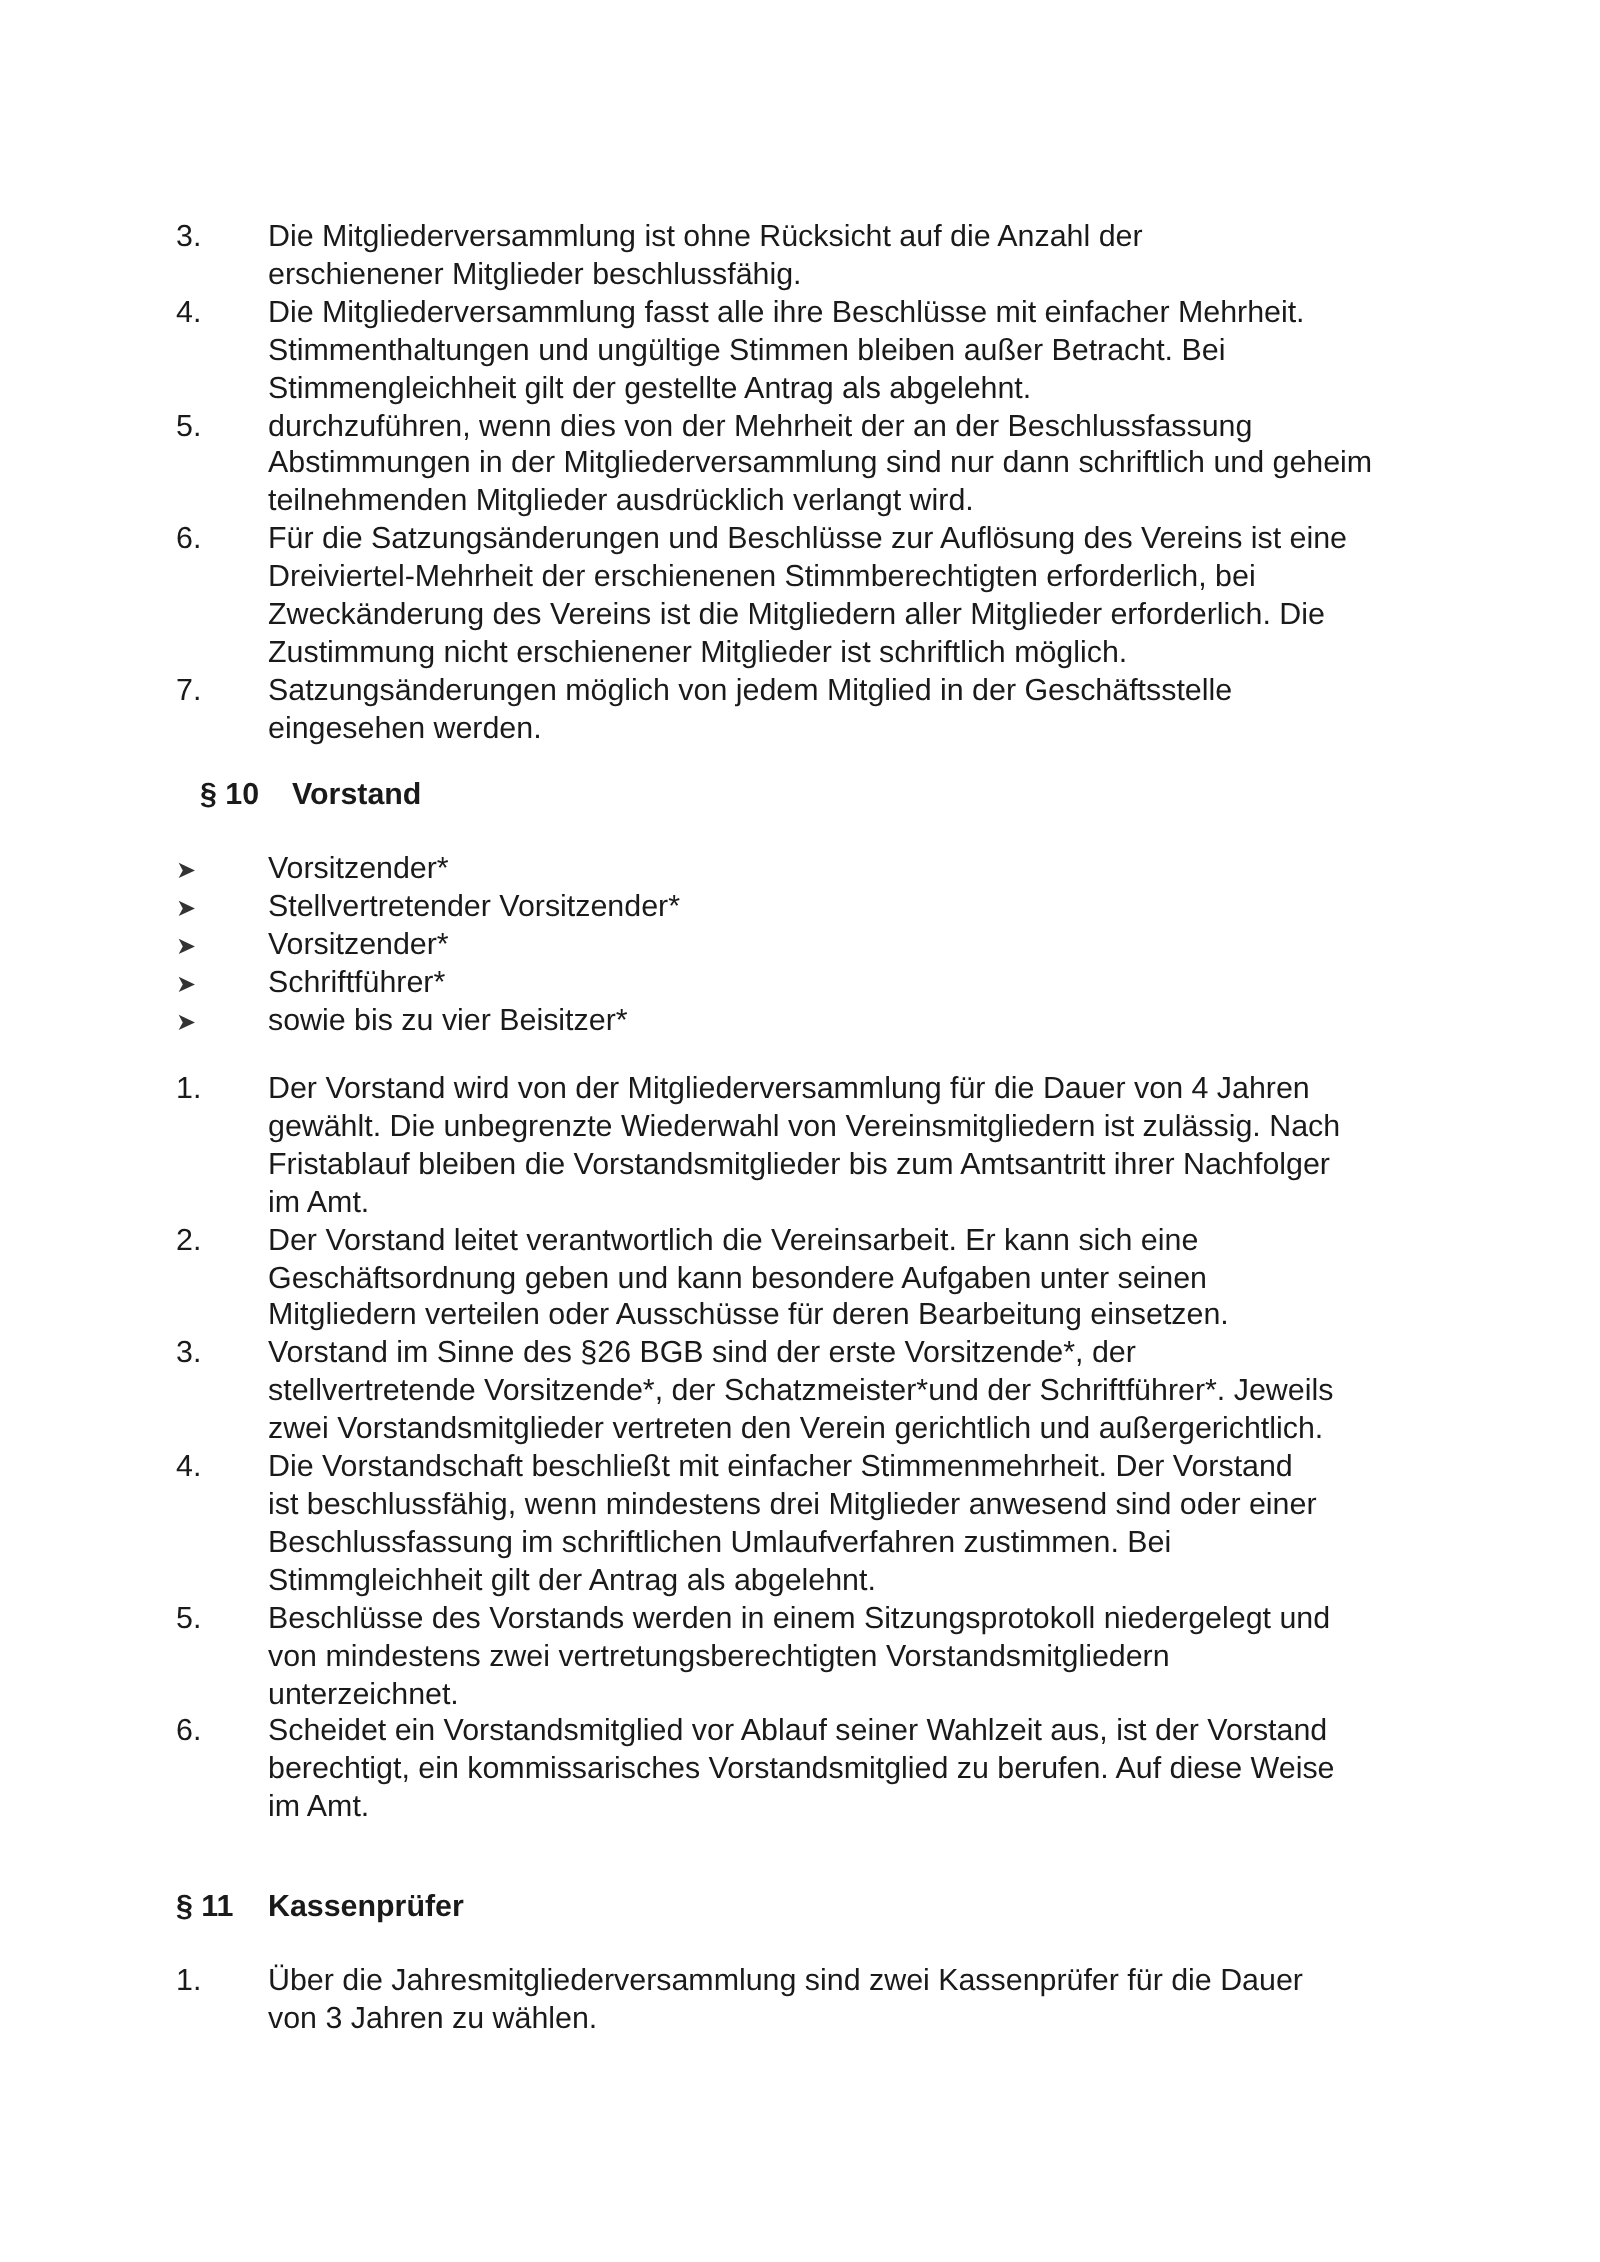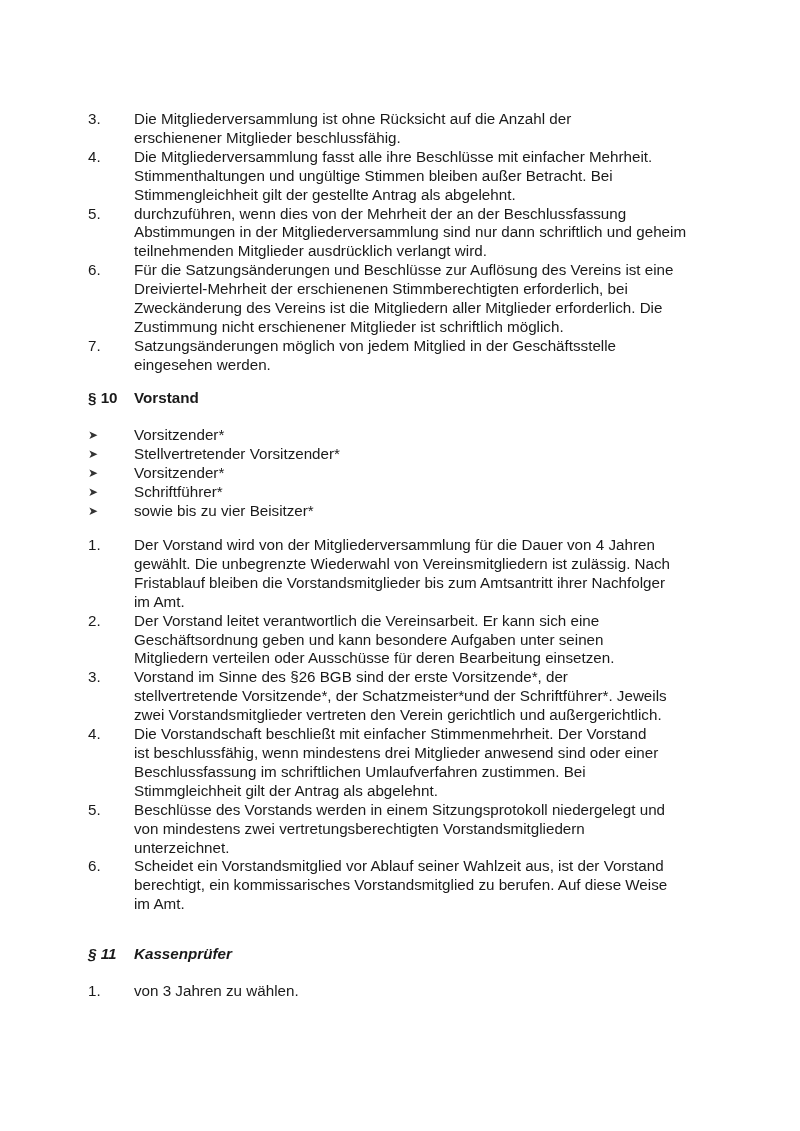--- a/index.html
+++ b/index.html
@@ -44,21 +44,21 @@
       <div>Zweckänderung des Vereins ist die Mitgliedern aller Mitglieder  erforderlich. Die</div>
       <div>Zustimmung nicht erschienener Mitglieder ist schriftlich  möglich.</div>
     </div>
     <div class="item">
       <span class="num">7.</span>
       <div>Satzungsänderungen möglich von jedem Mitglied in der Geschäftsstelle</div>
       <div>eingesehen werden.</div>
     </div>
   </div>
 
-  <div class="heading" style="top:388px;">
+  <div class="heading" style="top:388px;margin-left:12px;">
     <span class="sec">§ 10</span><span>Vorstand</span>
   </div>
 
   <div class="block" style="top:426px;">
     <div class="bullet"><span class="arrow">➤</span><span>Vorsitzender*</span></div>
     <div class="bullet"><span class="arrow">➤</span><span>Stellvertretender Vorsitzender*</span></div>
     <div class="bullet"><span class="arrow">➤</span><span>Vorsitzender*</span></div>
     <div class="bullet"><span class="arrow">➤</span><span>Schriftführer*</span></div>
     <div class="bullet"><span class="arrow">➤</span><span>sowie bis zu vier Beisitzer*</span></div>
   </div>
@@ -97,24 +97,25 @@
       <div>unterzeichnet.</div>
     </div>
     <div class="item">
       <span class="num">6.</span>
       <div>Scheidet ein Vorstandsmitglied vor Ablauf seiner Wahlzeit aus, ist der  Vorstand</div>
       <div>berechtigt, ein kommissarisches Vorstandsmitglied zu berufen.  Auf diese Weise</div>
       <div>im Amt.</div>
     </div>
   </div>
 
-  <div class="heading" style="top:944px;font-style:italic;">
+  <div class="heading" style="top:944px;">
     <span class="sec">§ 11</span><span>Kassenprüfer</span>
   </div>
 
   <div class="block" style="top:982px;">
     <div class="item">
       <span class="num">1.</span>
+      <div>Über die Jahresmitgliederversammlung sind zwei Kassenprüfer für die  Dauer</div>
       <div>von 3 Jahren zu wählen.</div>
     </div>
   </div>
 
 </div>
 
 </body></html>

